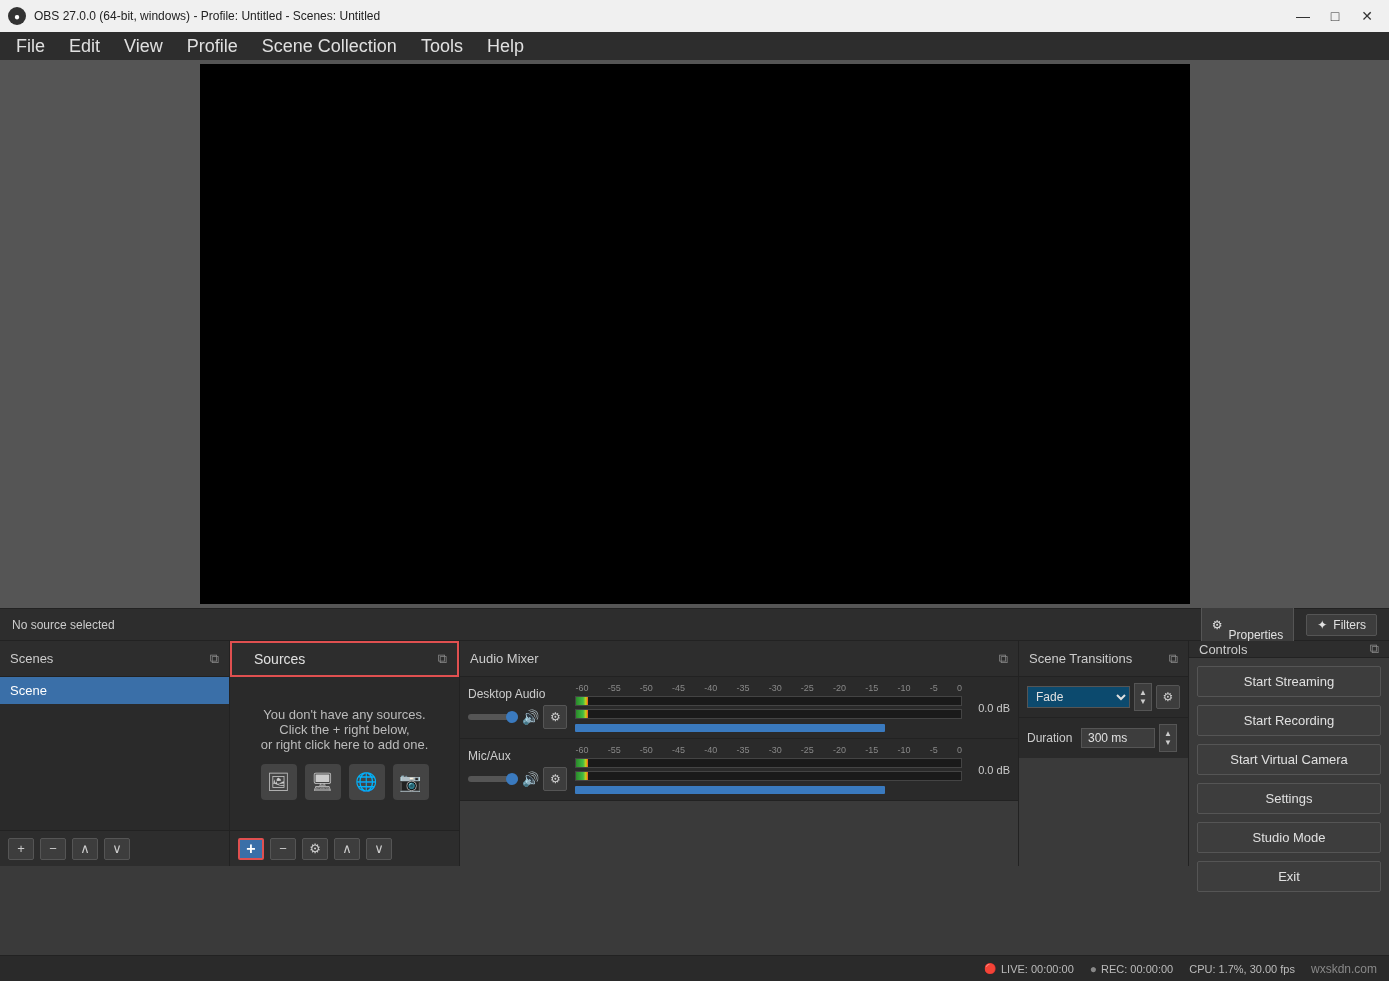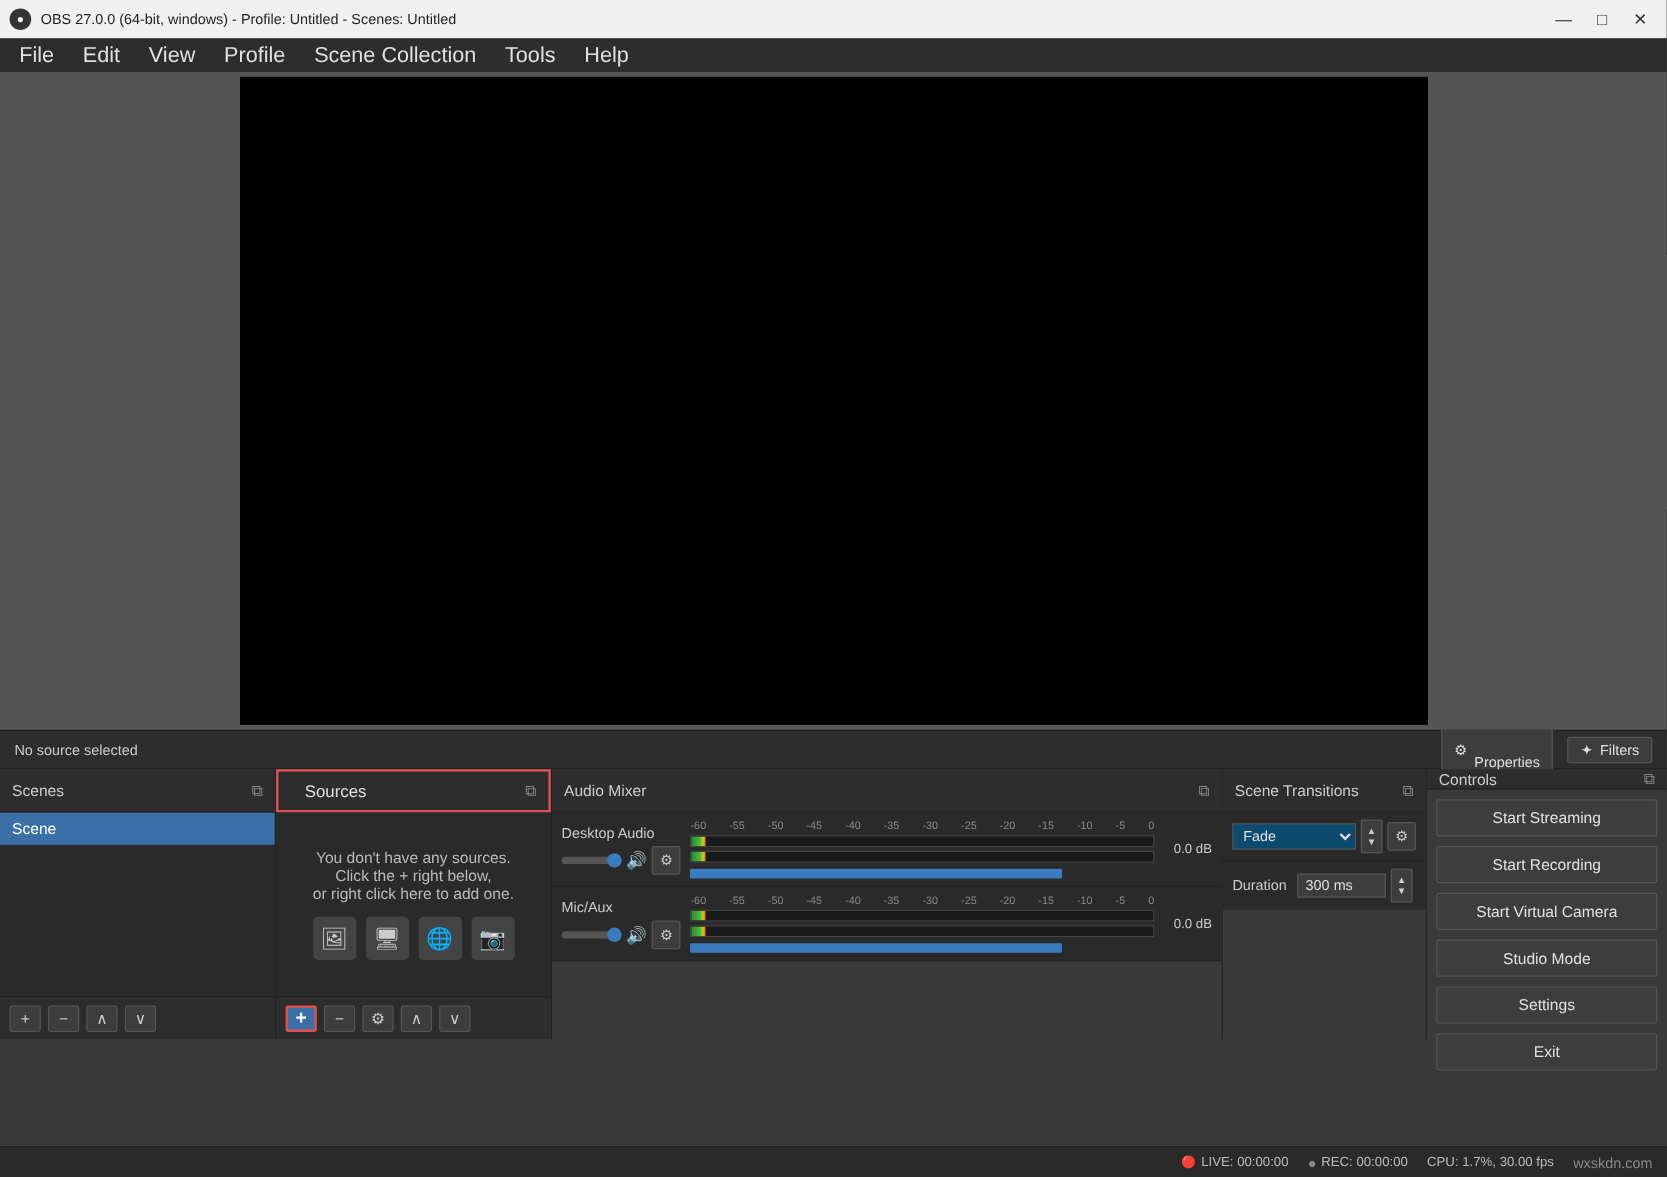--- a/index.html
+++ b/index.html
@@ -680,22 +680,22 @@
   </div>
 
   <div class="panel" id="controls-panel">
     <div class="panel-header">
       <span>Controls</span>
       <span class="panel-hdr-icon">⧉</span>
     </div>
     <button class="control-btn control-btn-first">Start Streaming</button>
     <button class="control-btn">Start Recording</button>
     <button class="control-btn">Start Virtual Camera</button>
+    <button class="control-btn">Settings</button>
     <button class="control-btn">Studio Mode</button>
-    <button class="control-btn">Settings</button>
     <button class="control-btn">Exit</button>
   </div>
 
 </div>
 
 <div id="status-footer">
   <div class="status-live">
     <span style="font-size:10px;">🔴</span>
     <span>LIVE: 00:00:00</span>
   </div>

